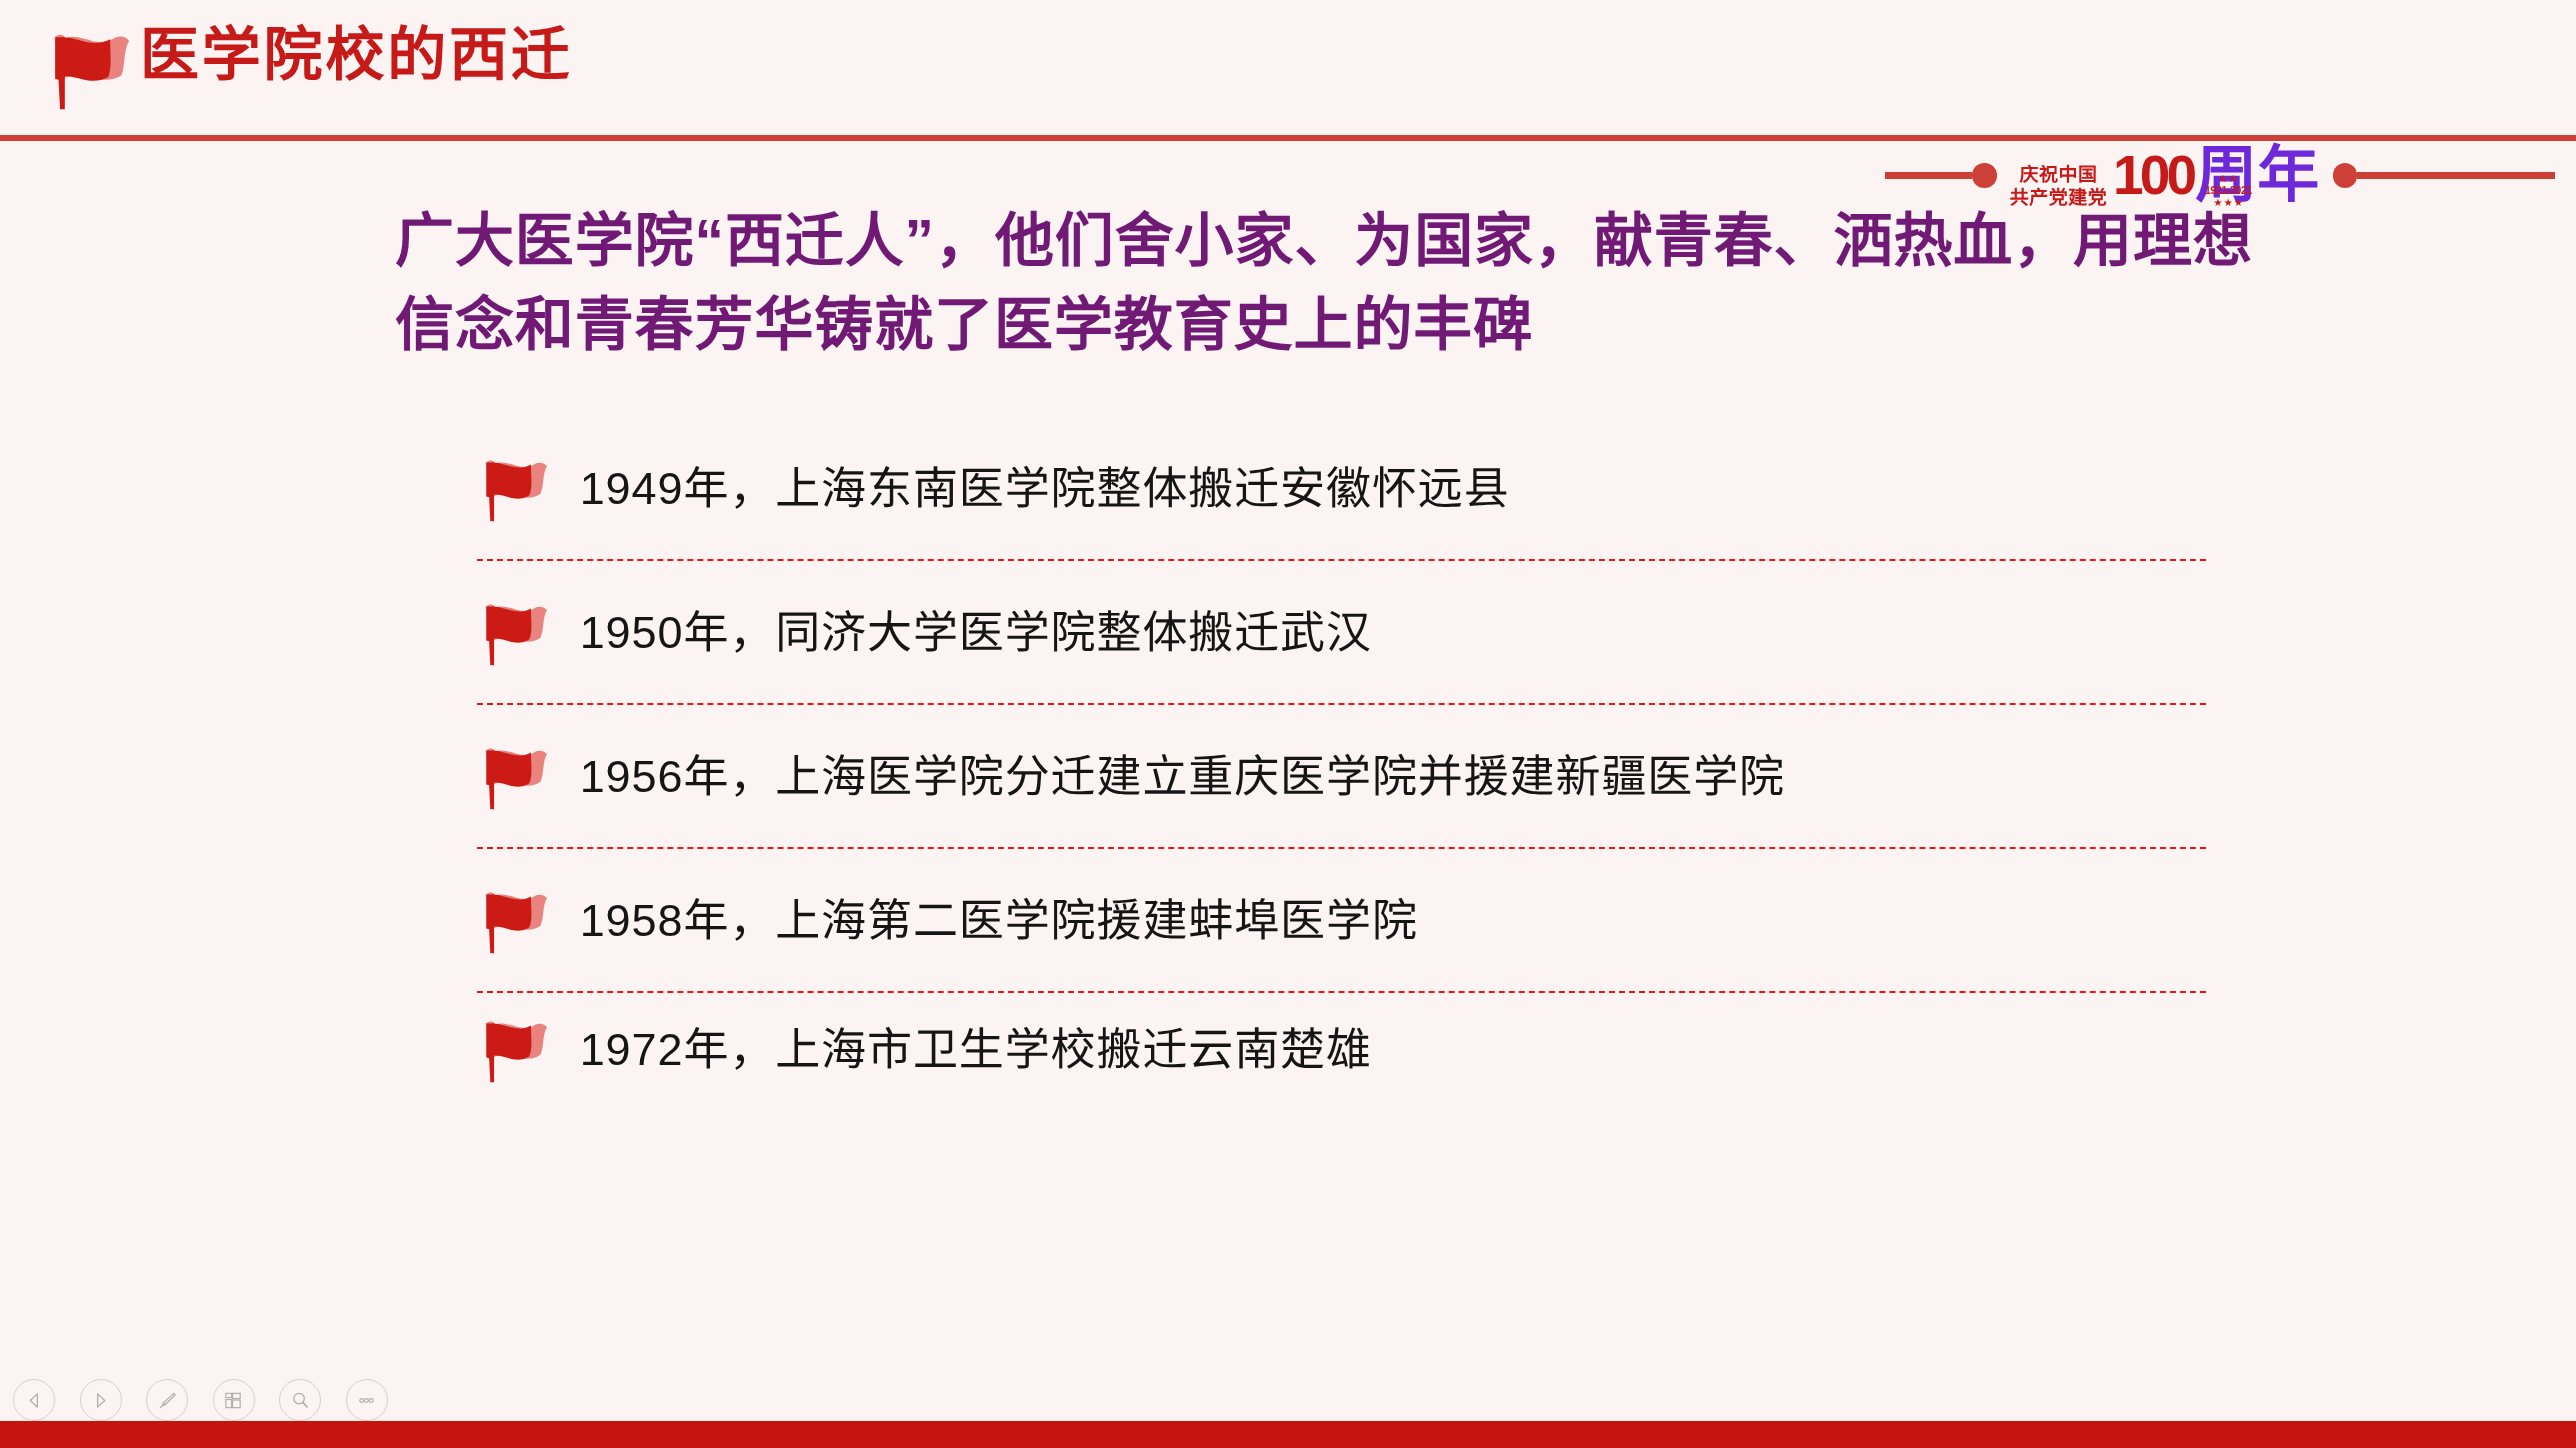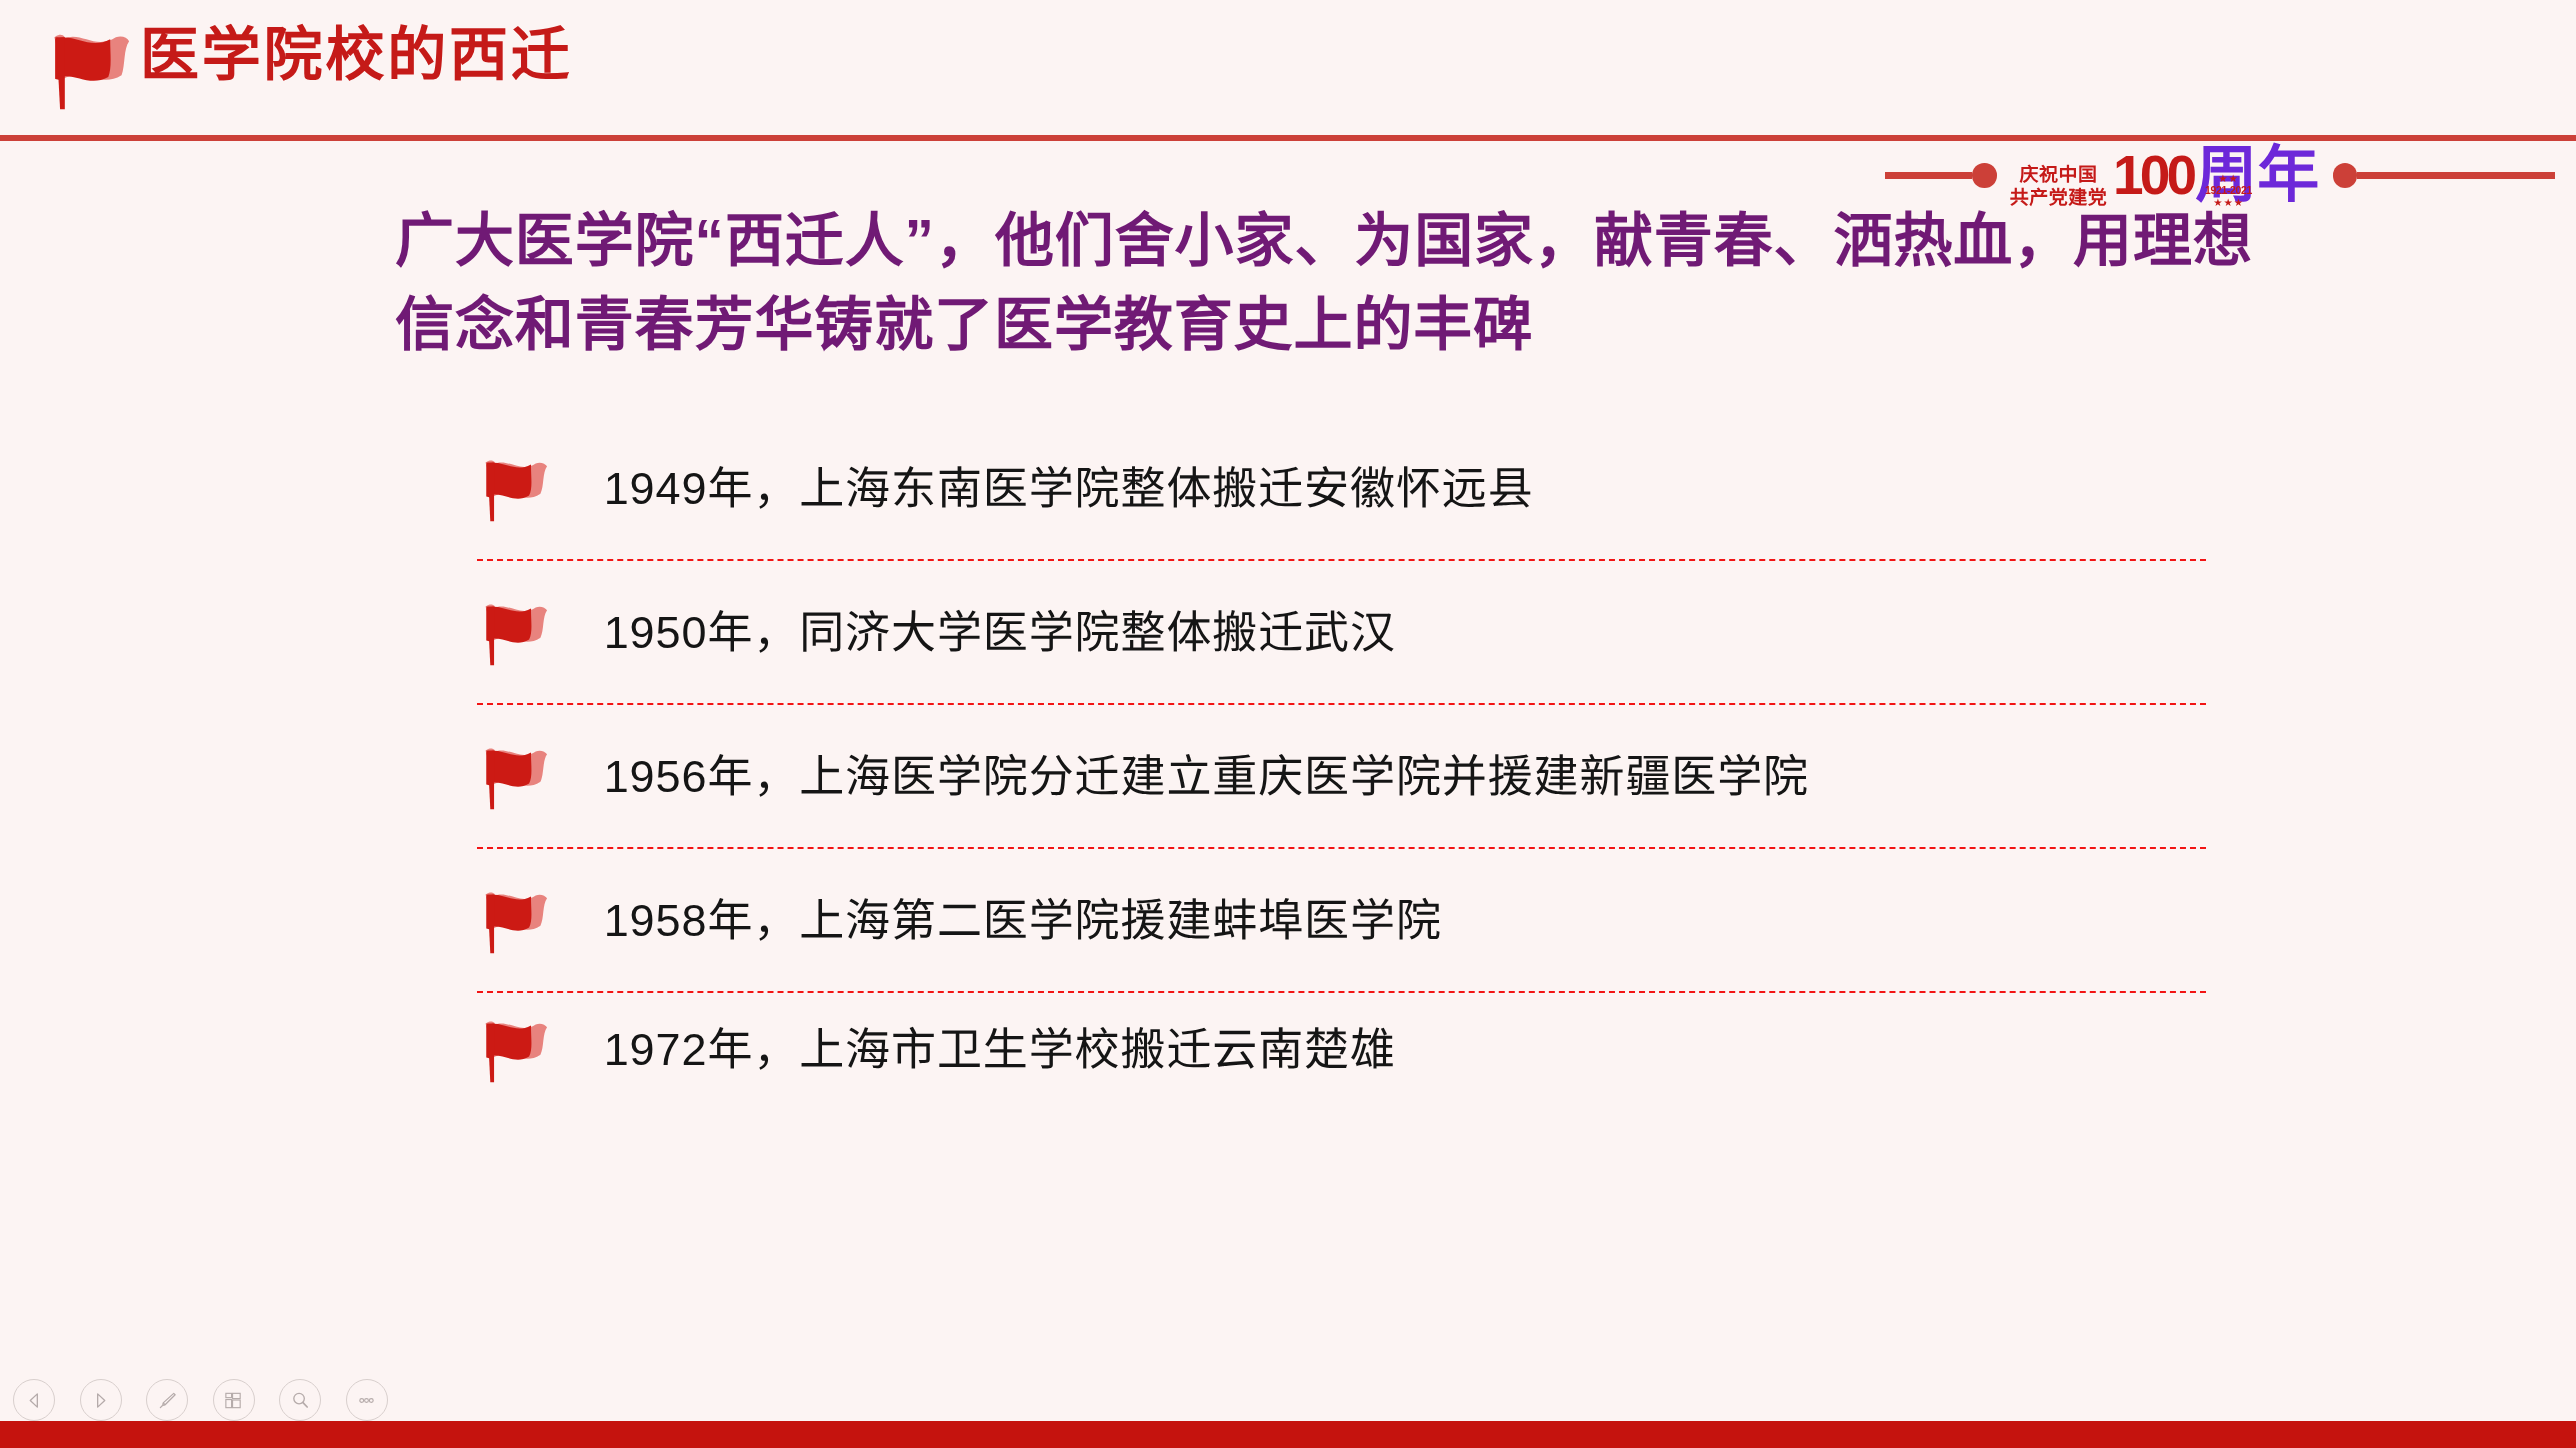--- a/index.html
+++ b/index.html
@@ -176,21 +176,20 @@
     position: absolute;
     left: 470px;
     top: 417px;
     width: 1737px;
   }
   .list-row {
     position: relative;
     height: 144px;
     display: flex;
     align-items: center;
-    gap: 24px;
   }
   .list-row:last-child {
     height: 113px;
   }
   .row-flag {
     position: relative;
     width: 74px;
     height: 70px;
     flex: 0 0 auto;
     margin-left: 5.7px;

